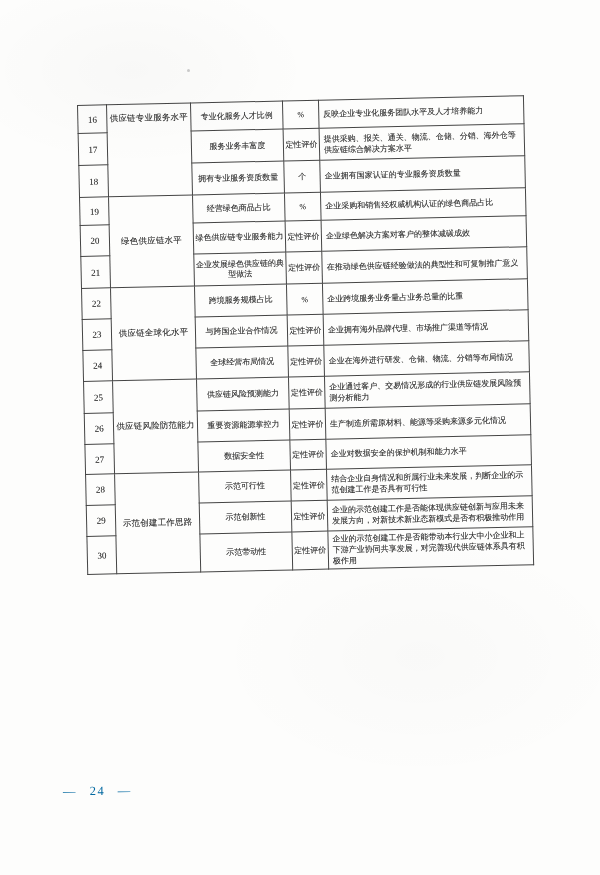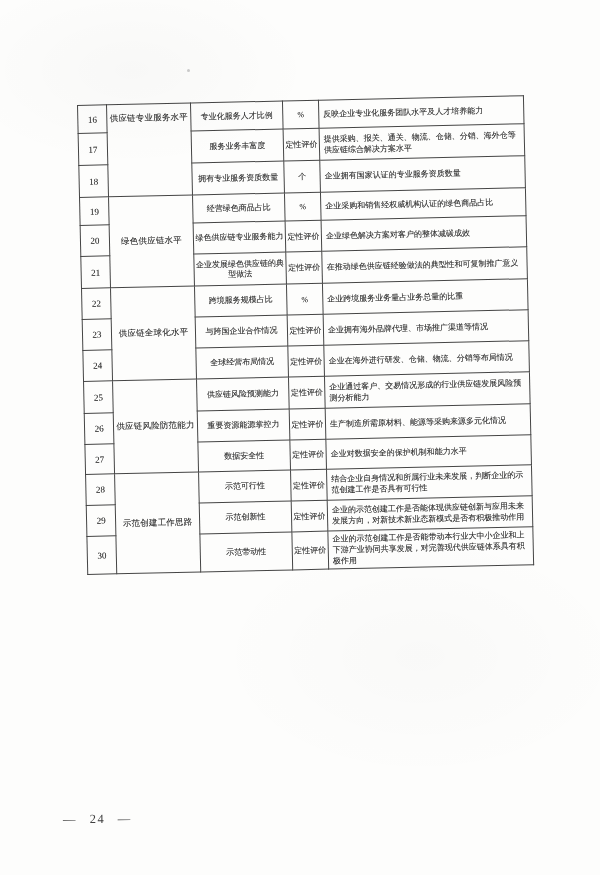--- a/index.html
+++ b/index.html
@@ -84,23 +84,22 @@
     line-height: 11px;
     padding: 2px 4px;
   }
   .page-number {
     position: absolute;
     left: 63px;
     top: 784px;
     font-size: 12.5px;
     letter-spacing: 1.5px;
     word-spacing: 8px;
-    color: #404040;
+    color: #0369a1;
     transform: rotate(-0.4deg);
-    margin-top: 28px;
   }
 </style>
 </head>
 <body>
 
 <div class="sheet">
 
   <div class="scan-speck"></div>
 
   <div class="table-wrap">

